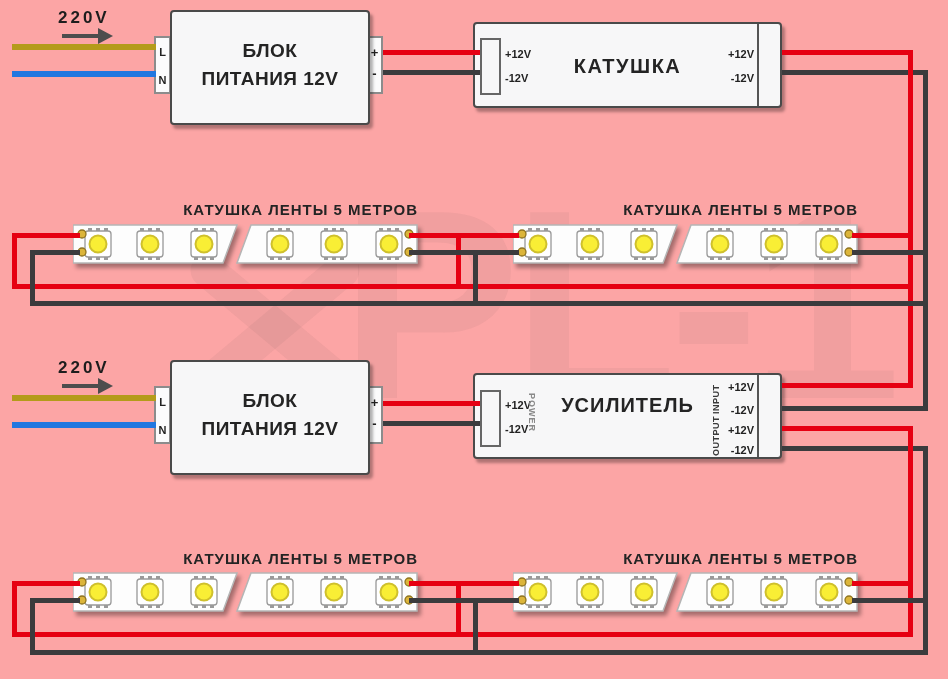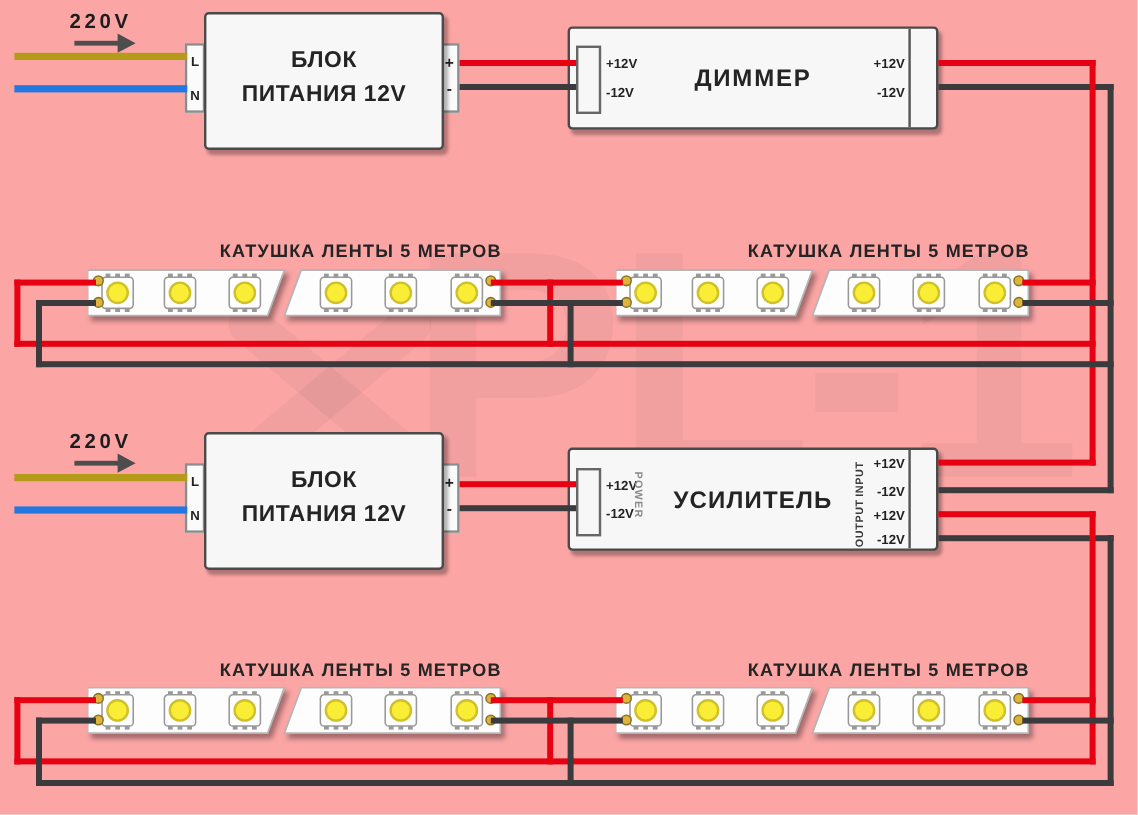--- a/index.html
+++ b/index.html
@@ -122,21 +122,21 @@
     <div class="tlabel" style="top:28px;font-size:13px;">-</div>
   </div>
 
   <div class="wire w-red" style="left:383px;top:50px;width:97px;height:5px;"></div>
   <div class="wire w-black" style="left:383px;top:70px;width:97px;height:5px;"></div>
 
   <div class="block" style="left:473px;top:22px;width:309px;height:86px;">
     <div class="innerbox" style="left:5px;top:14px;width:21px;height:57px;"></div>
     <div class="pinlabel" style="left:30px;top:24px;">+12V</div>
     <div class="pinlabel" style="left:30px;top:48px;">-12V</div>
-    <div class="blocktitle" style="top:31px;font-size:20px;letter-spacing:1.5px;">ДИММЕР</div>
+    <div class="blocktitle" style="top:31px;font-size:20px;letter-spacing:1.5px;">КАТУШКА</div>
     <div class="divider" style="left:282px;top:0;height:82px;"></div>
     <div class="pinlabel rgt" style="left:227px;top:24px;">+12V</div>
     <div class="pinlabel rgt" style="left:227px;top:48px;">-12V</div>
   </div>
 
   <div class="wire w-red" style="left:782px;top:50px;width:131px;height:5px;"></div>
   <div class="wire w-black" style="left:782px;top:70px;width:146px;height:5px;"></div>
   <div class="wire w-red" style="left:908px;top:50px;width:5px;height:338px;"></div>
   <div class="wire w-black" style="left:923px;top:70px;width:5px;height:341px;"></div>
 
@@ -183,21 +183,21 @@
   </div>
 
   <div class="wire w-red" style="left:383px;top:401px;width:97px;height:5px;"></div>
   <div class="wire w-black" style="left:383px;top:421px;width:97px;height:5px;"></div>
 
   <div class="block" style="left:473px;top:373px;width:309px;height:86px;">
     <div class="innerbox" style="left:5px;top:15px;width:21px;height:57px;"></div>
     <div class="pinlabel" style="left:30px;top:24px;">+12V</div>
     <div class="pinlabel" style="left:30px;top:48px;">-12V</div>
     <div class="vtext" style="left:52px;top:18px;height:52px;">POWER</div>
-    <div class="blocktitle" style="top:31px;font-size:20px;letter-spacing:1px;">УСИЛИТЕЛЬ</div>
+    <div class="blocktitle" style="top:19px;font-size:20px;letter-spacing:1px;">УСИЛИТЕЛЬ</div>
     <div class="divider" style="left:282px;top:0;height:82px;"></div>
     <div class="vtext-up" style="left:236px;top:5px;height:34px;">INPUT</div>
     <div class="pinlabel rgt" style="left:227px;top:6px;">+12V</div>
     <div class="pinlabel rgt" style="left:227px;top:29px;">-12V</div>
     <div class="vtext-up" style="left:236px;top:43px;height:38px;">OUTPUT</div>
     <div class="pinlabel rgt" style="left:227px;top:49px;">+12V</div>
     <div class="pinlabel rgt" style="left:227px;top:69px;">-12V</div>
   </div>
 
   <div class="wire w-red" style="left:782px;top:383px;width:131px;height:5px;"></div>

